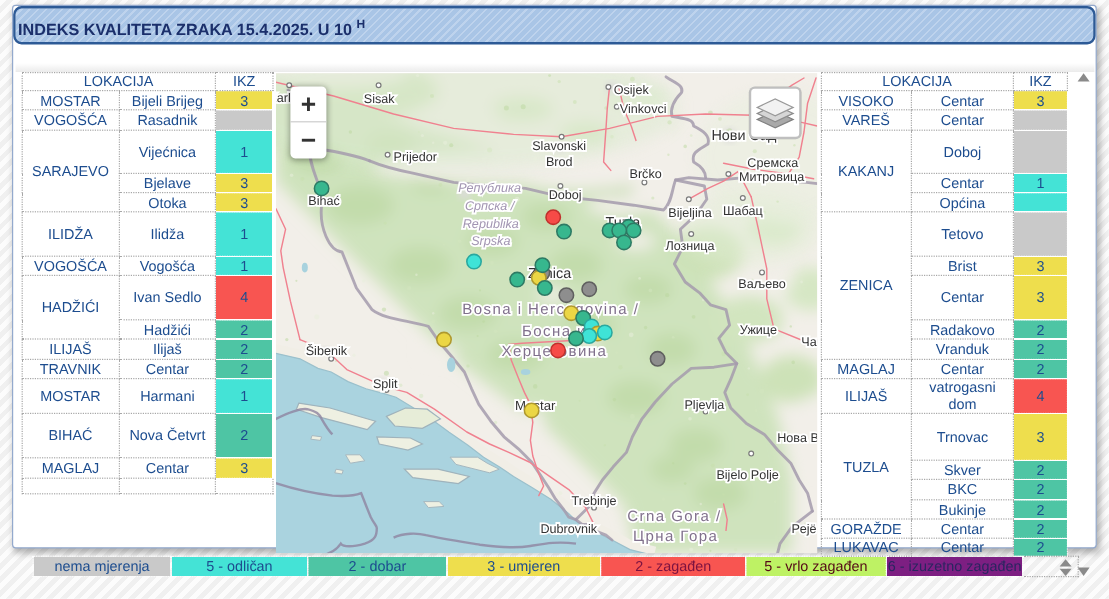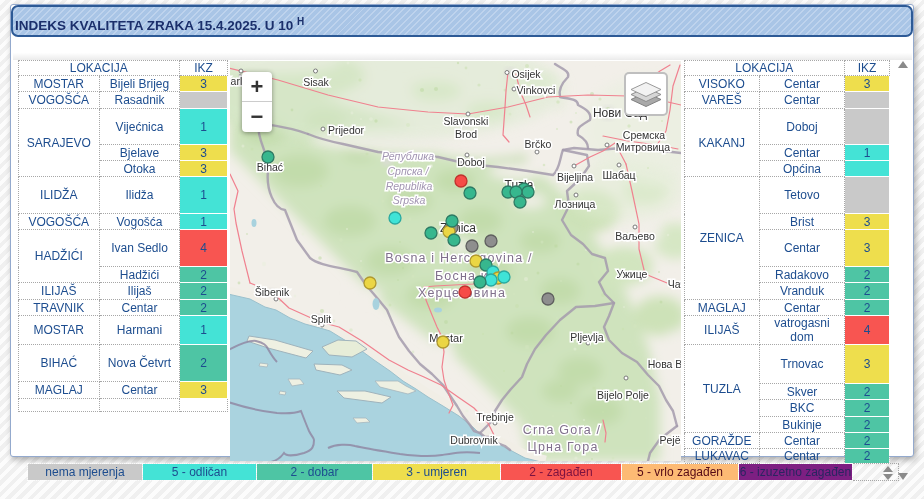--- a/index.html
+++ b/index.html
@@ -8,21 +8,21 @@
 #tbar span{padding-left:2px}
 #tbar sup{font-size:10px;font-weight:bold}
 #grad{position:absolute;left:2px;top:34px;width:899px;height:21px;background:linear-gradient(#ffffff 0 65%,#ebebeb)}
 table{border-collapse:collapse;table-layout:fixed;position:absolute}
 td{border:1px dotted #a7a7a7;font-size:12px;color:#1d4d8f;text-align:center;vertical-align:middle;overflow:hidden;padding:0;line-height:14px}
 .c1{background:#44e3d6;border-color:rgba(255,255,255,.75)}
 .c2{background:#4ec5a4;border-color:rgba(255,255,255,.75)}
 .c3{background:#eede4d;border-color:rgba(255,255,255,.75)}
 .c4{background:#f85551;border-color:rgba(255,255,255,.75)}
 .cg{background:#c9c9c9;border-color:rgba(255,255,255,.75)}
-.c5{background:#fdba74;border-color:#fff;color:#550a16}
+.c5{background:#bef264;border-color:#fff;color:#550a16}
 .c6{background:#7d1f82;border-color:#fff;color:#2a2560}
 #ltab{left:6.5px;top:55px;width:209.5px}
 #rtab{left:672.5px;top:55px;width:205.5px}
 #legend{left:16px;top:458px;width:871px}
 #legend td{font-size:12px;white-space:nowrap;height:17px;overflow:hidden}
 #legend td{height:17px}
 .mapwrap{position:absolute;left:219px;top:56px;width:451px;height:400px;overflow:hidden;background:#f2efe9}
 .zc{position:absolute;left:12px;top:11px;width:30px;height:60px;background:#fff;border-radius:4px;box-shadow:0 1px 5px rgba(0,0,0,.4);z-index:30}
 .zc div{width:30px;height:30px;text-align:center;font-weight:bold;font-size:22px;line-height:30px;color:#333}
 .zc .zin{border-bottom:1px solid #ccc;height:30px}

